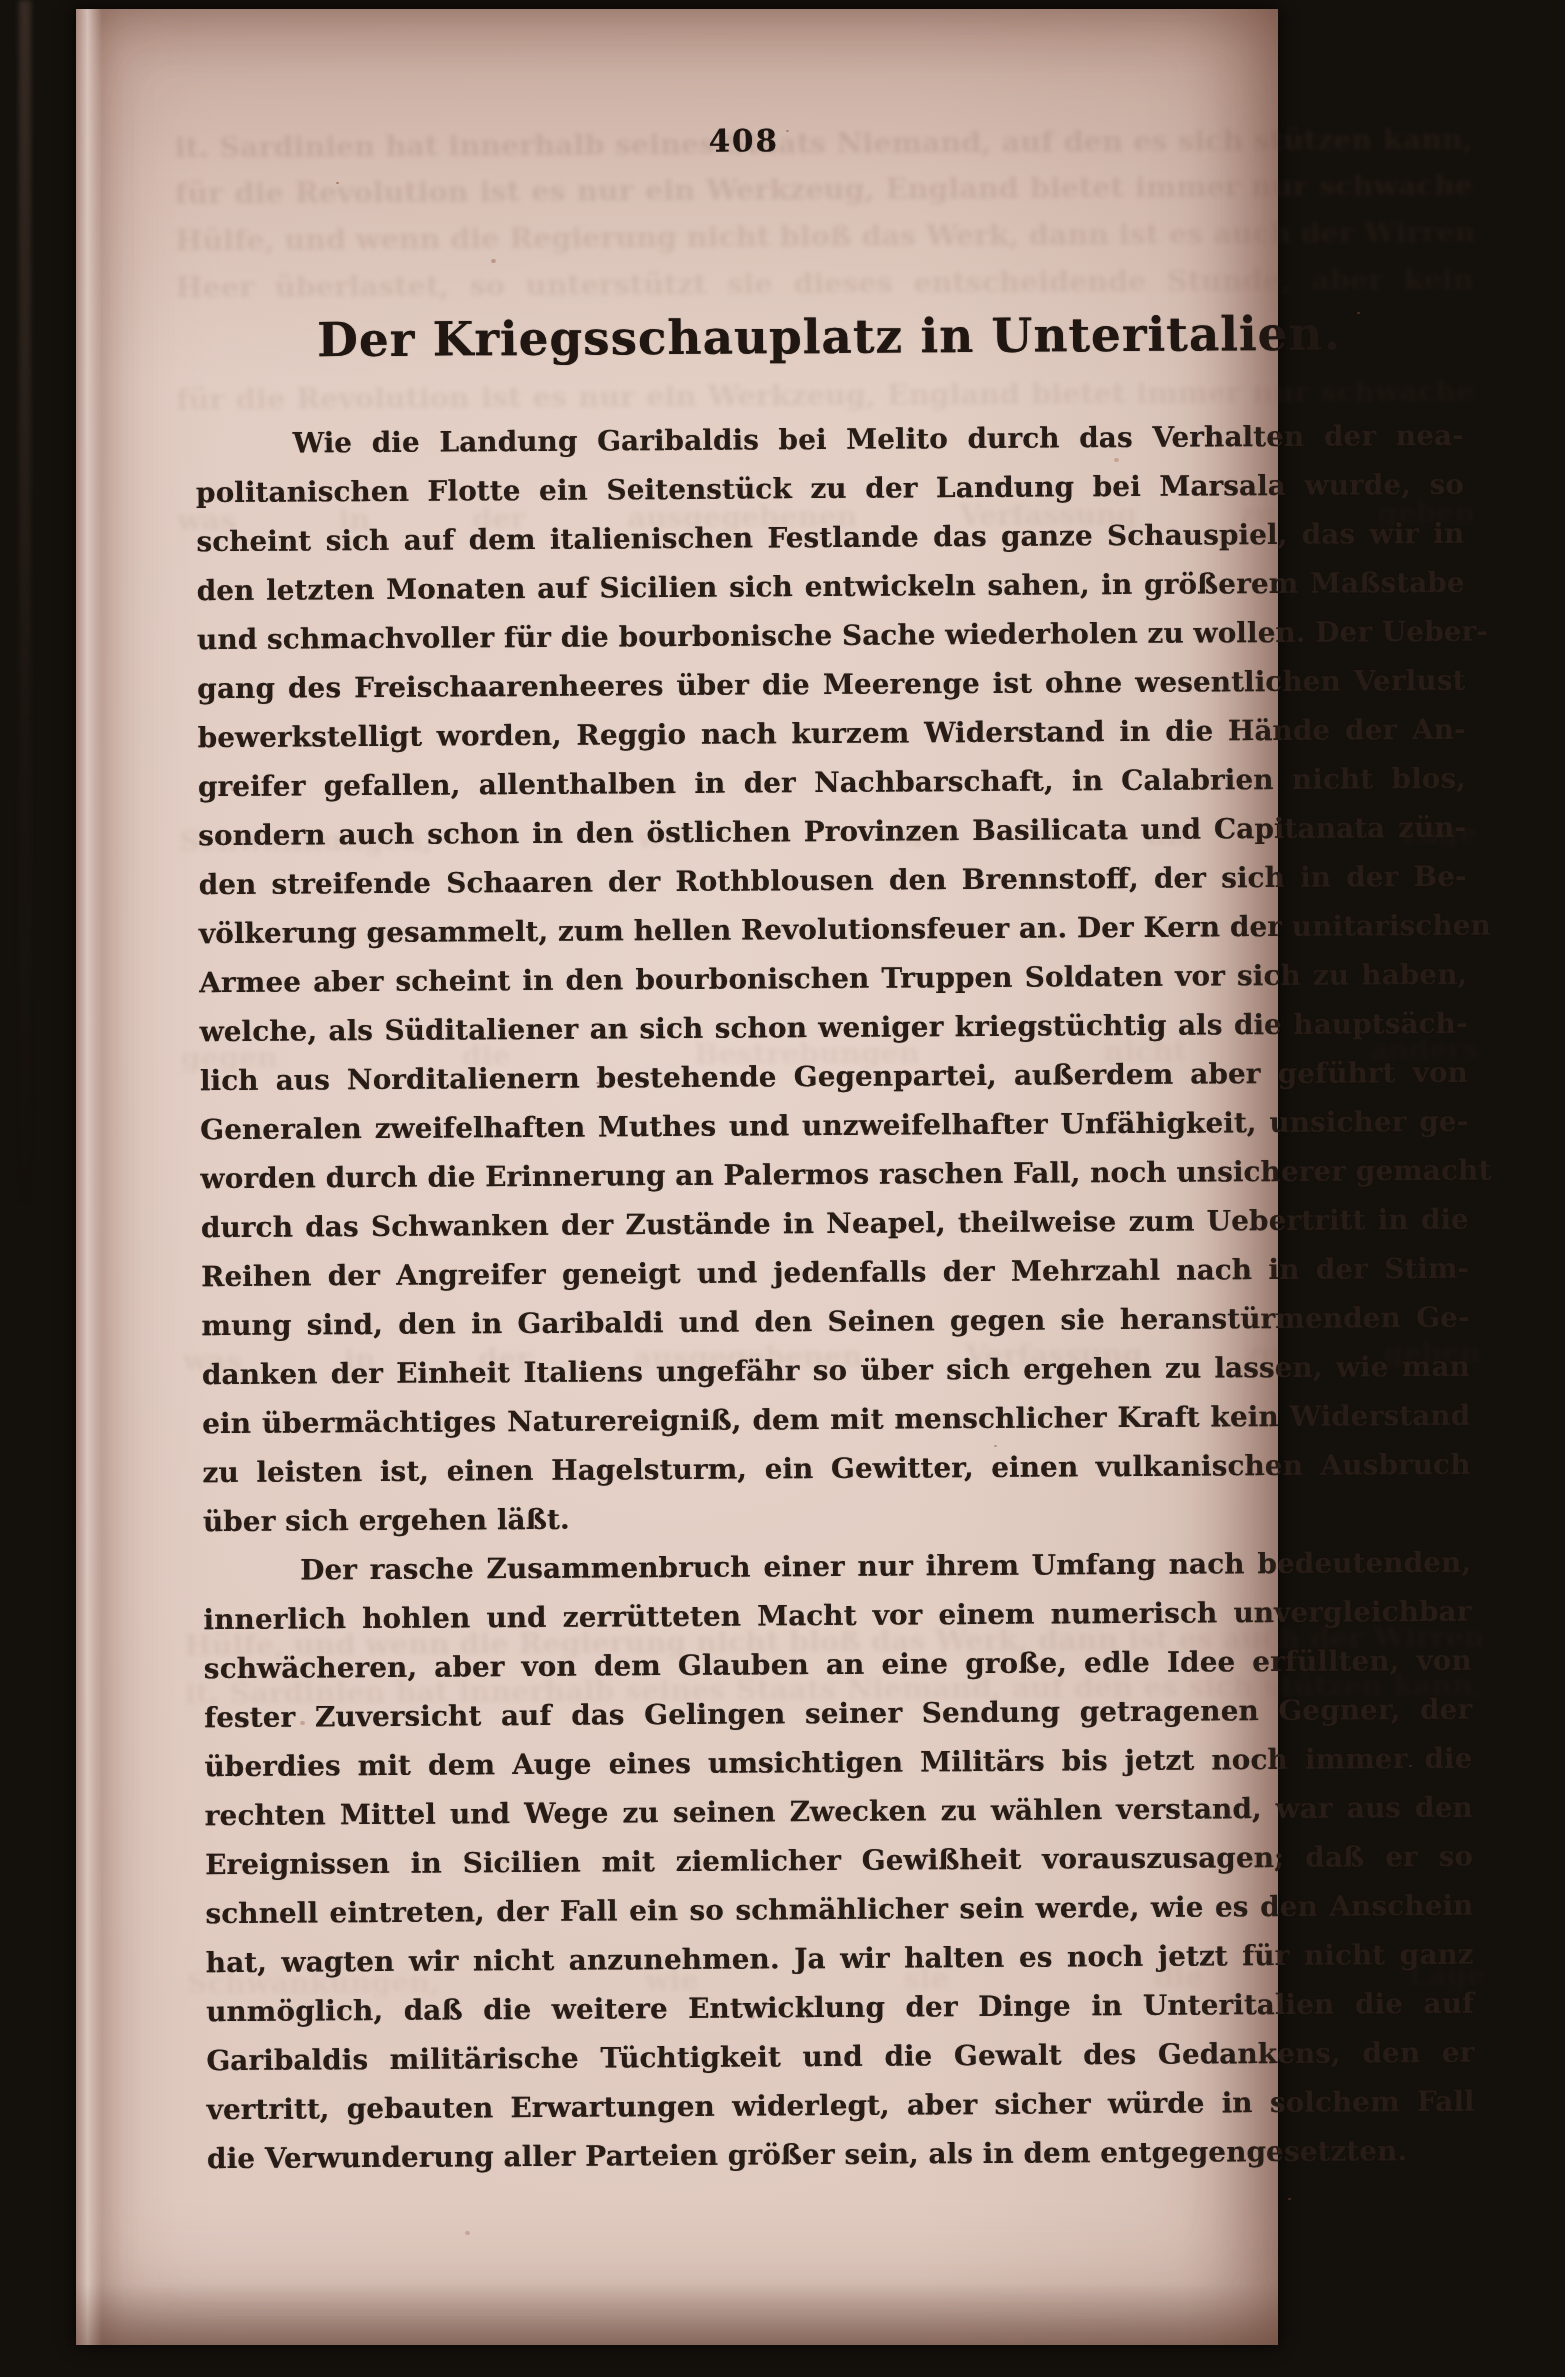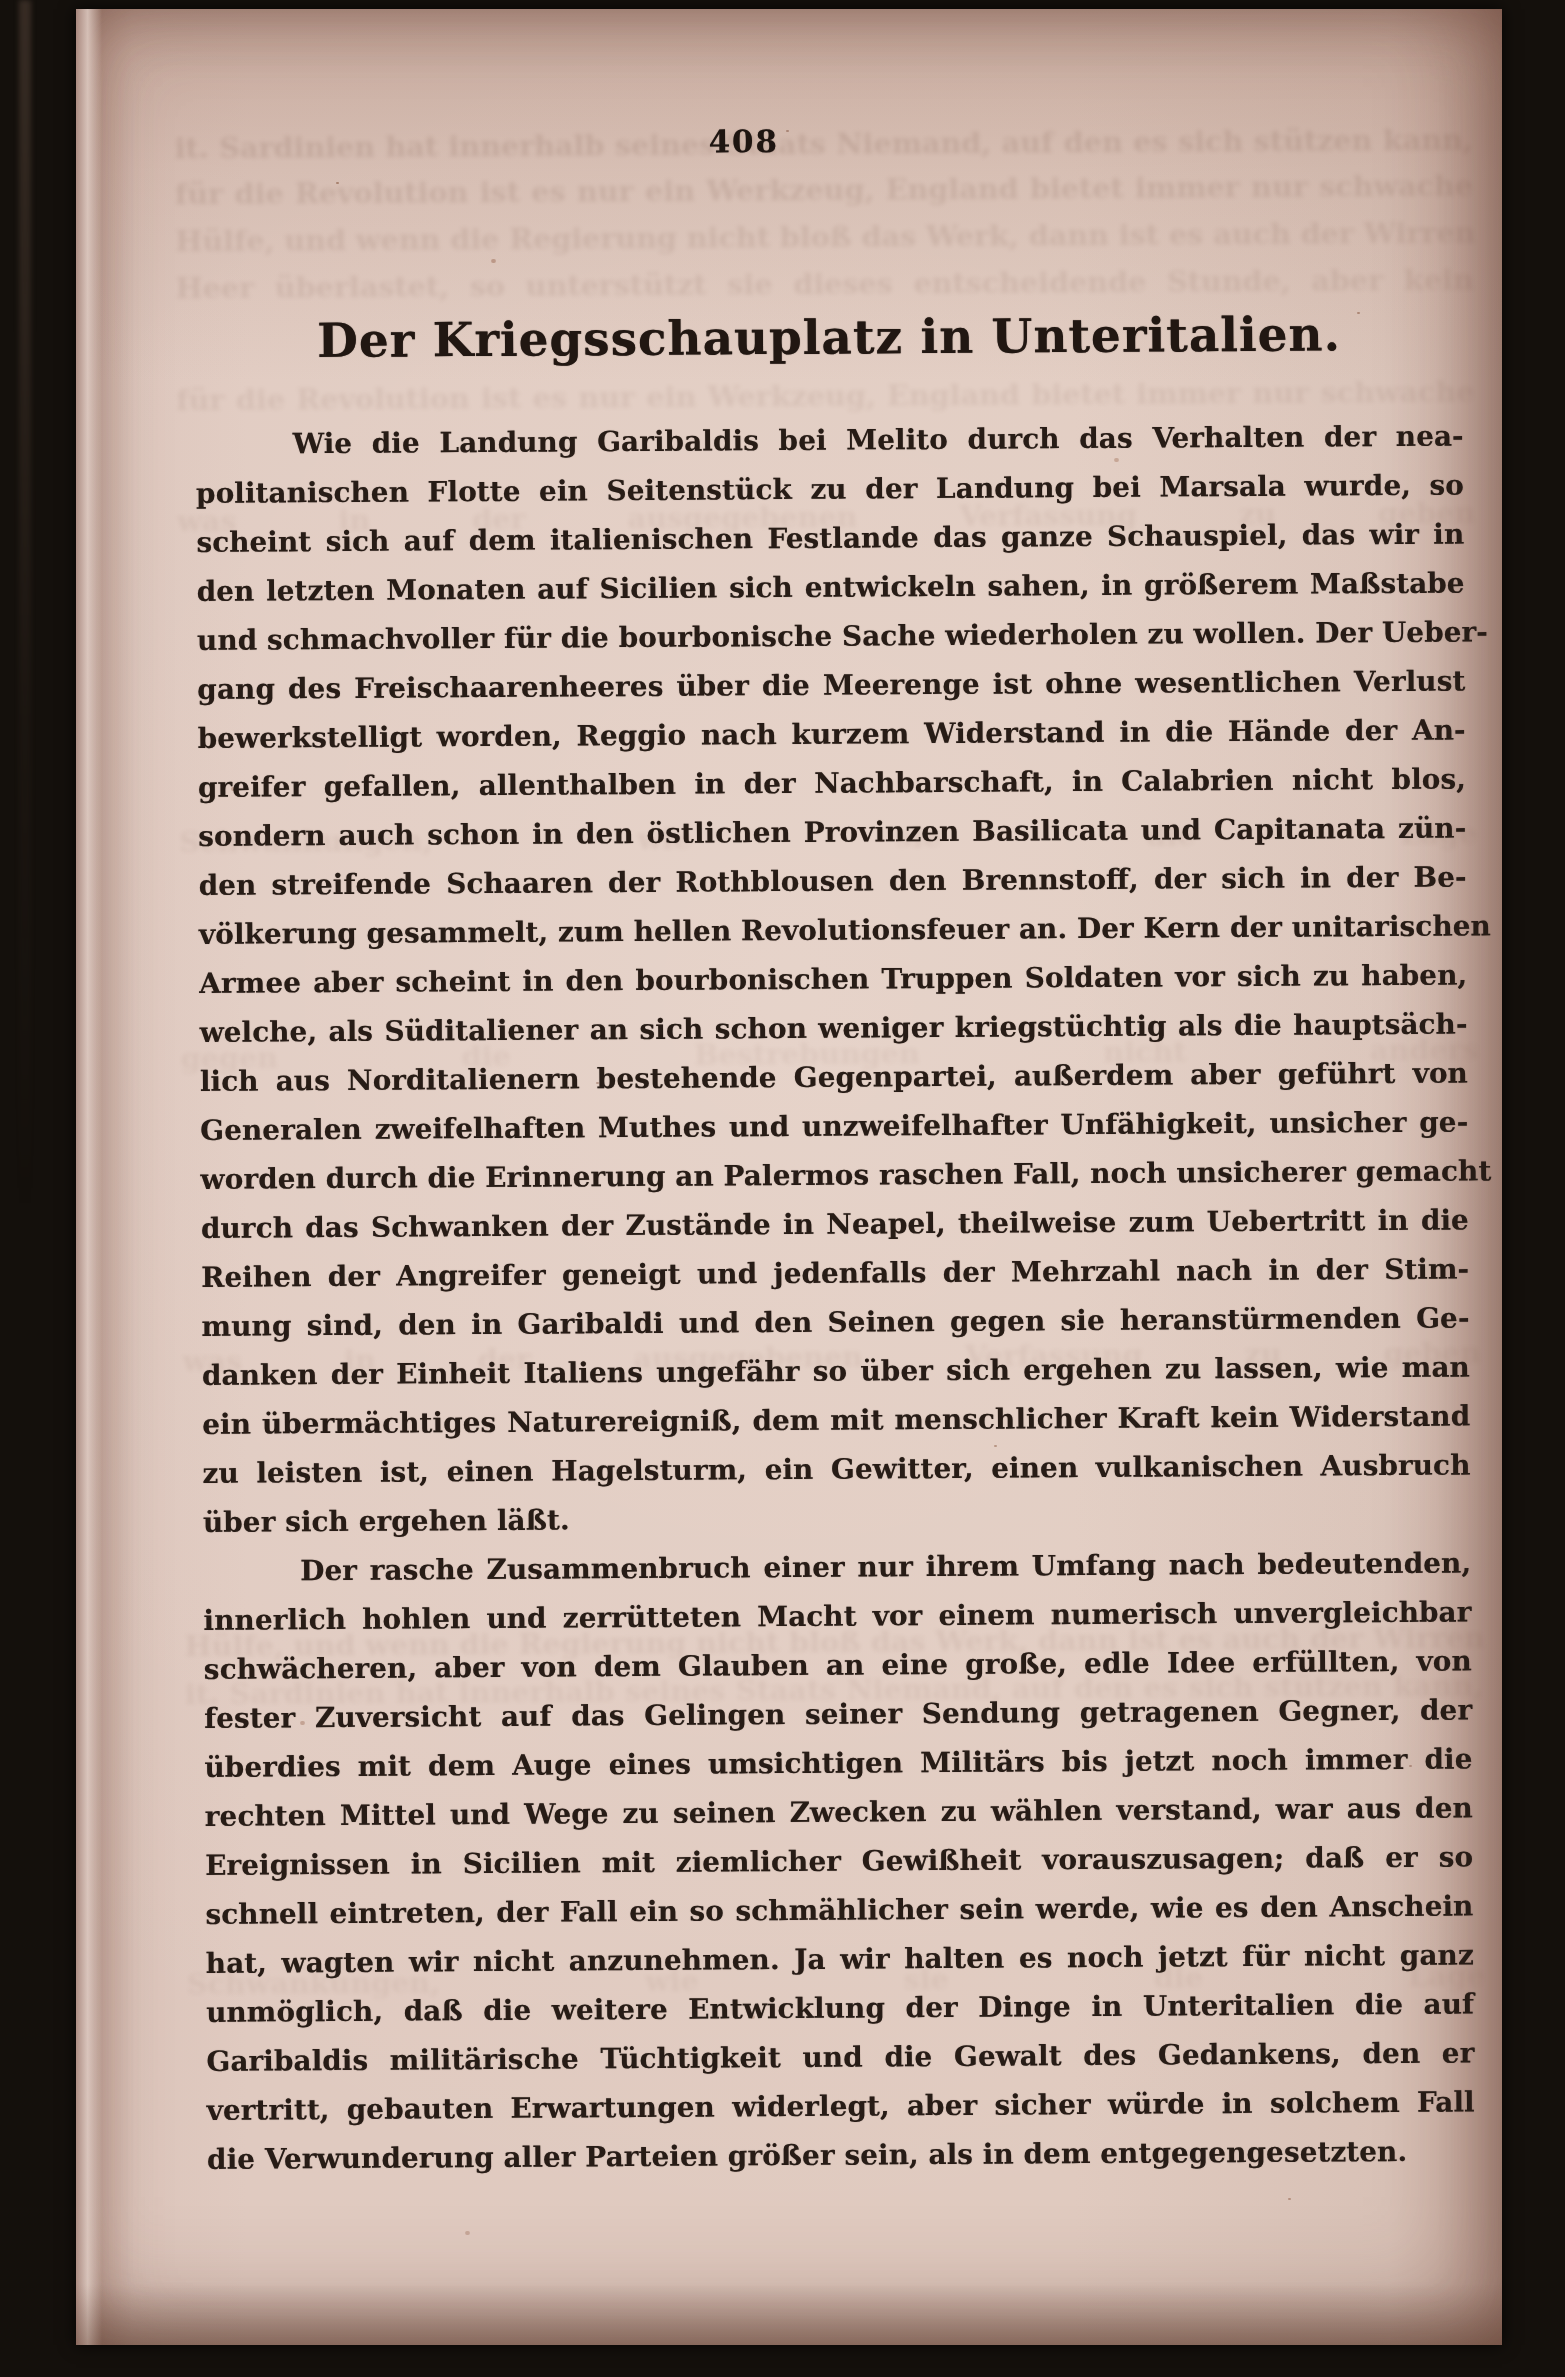--- a/index.html
+++ b/index.html
@@ -10,21 +10,21 @@
     overflow:hidden;
     font-family:"DejaVu Serif","Liberation Serif",serif;
   }
   
   .gutter-edge{
     position:absolute;left:19px;top:0;width:12px;height:1211px;
     background:linear-gradient(180deg,rgba(120,95,80,.35),rgba(80,60,50,.12) 60%,transparent);
     filter:blur(2.6px);
   }
   .page{
-    position:absolute;left:76px;top:8.7px;width:1426px;height:2336px;
+    position:absolute;left:76px;top:8.7px;width:1202px;height:2336px;
     background:
       linear-gradient(180deg,rgba(158,118,102,.40) 0%,rgba(158,118,102,.16) 7%,rgba(158,118,102,0) 16%),
       radial-gradient(130% 90% at 50% 42%,rgba(255,248,242,.20) 0%,rgba(255,248,242,0) 60%),
       linear-gradient(90deg,#c7a99d 0%,#dcc5bb 4%,#e0cac0 12%,#e0cabf 70%,#d8c1b6 92%,#c9ab9f 100%),
       #ddc6bc;
     box-shadow:
       inset 0 0 61px rgba(70,38,26,.30),
       inset -26px -35px 95px rgba(80,45,32,.34),
       inset 24px 15.6px 78px rgba(120,70,55,.20),
       0 0 15.6px rgba(0,0,0,.8);

